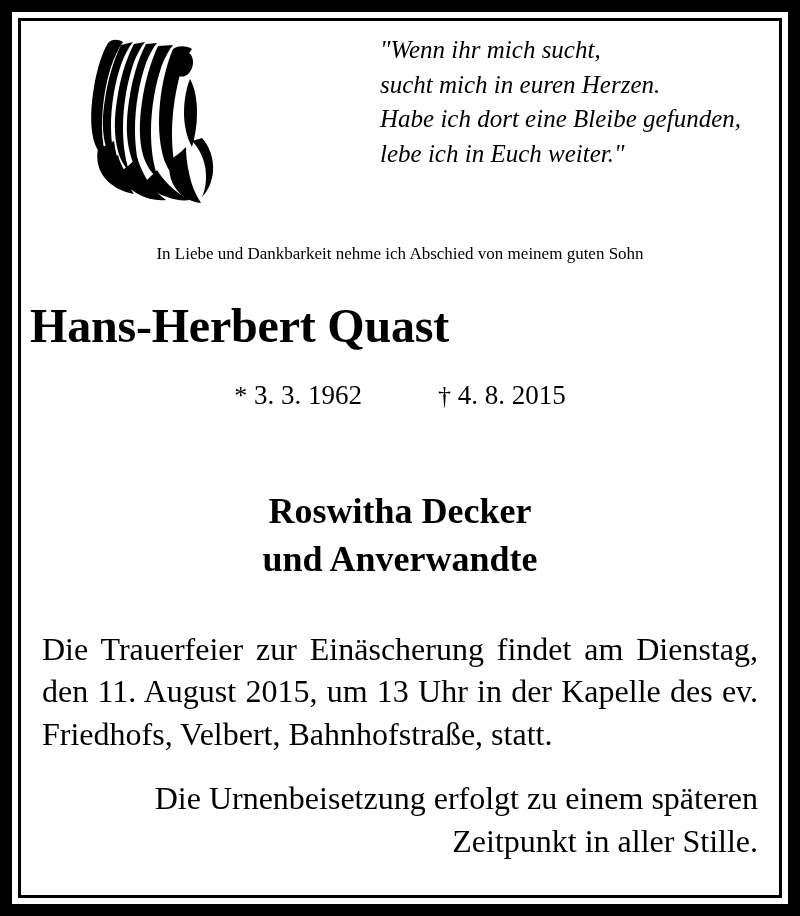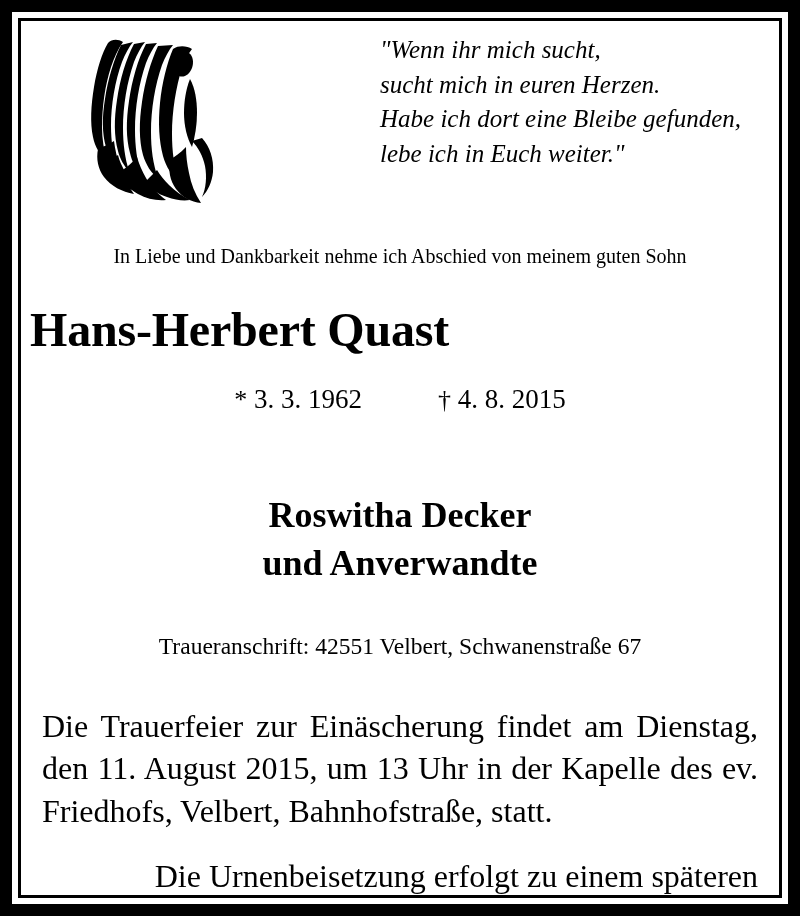--- a/index.html
+++ b/index.html
@@ -80,21 +80,21 @@
     font-size: 25px;
     line-height: 1.38;
     white-space: nowrap;
   }
   .verse div { margin: 0; }
 
   
   .dedication {
     margin-top: 22px;
     text-align: center;
-    font-size: 20px;
+    font-size: 17px;
     line-height: 1.33;
     padding: 0 12px;
   }
 
   
   .deceased-name {
     margin-top: 34px;
     text-align: left;
     font-size: 48px;
     font-weight: bold;
@@ -218,21 +218,20 @@
 
         <div class="life-dates">
           <span class="date-birth"><span class="sym">*</span> <span>3. 3. 1962</span></span><span class="date-death"><span class="sym">†</span> <span>4. 8. 2015</span></span>
         </div>
 
         <div class="survivors">
           <div>Roswitha Decker</div>
           <div>und Anverwandte</div>
         </div>
 
-        <div class="mourning-address">Traueranschrift: 42551 Velbert, Schwanenstraße 67</div>
 
         <div class="service-details">Die Trauerfeier zur Einäscherung findet am Dienstag, den 11. August 2015, um 13 Uhr in der Kapelle des ev. Friedhofs, Velbert, Bahnhofstraße, statt.</div>
 
         <div class="service-details last-line-note">Die Urnenbeisetzung erfolgt zu einem späteren Zeitpunkt in aller Stille.</div>
 
       </div>
     </div>
   </div>
 </div>
 

